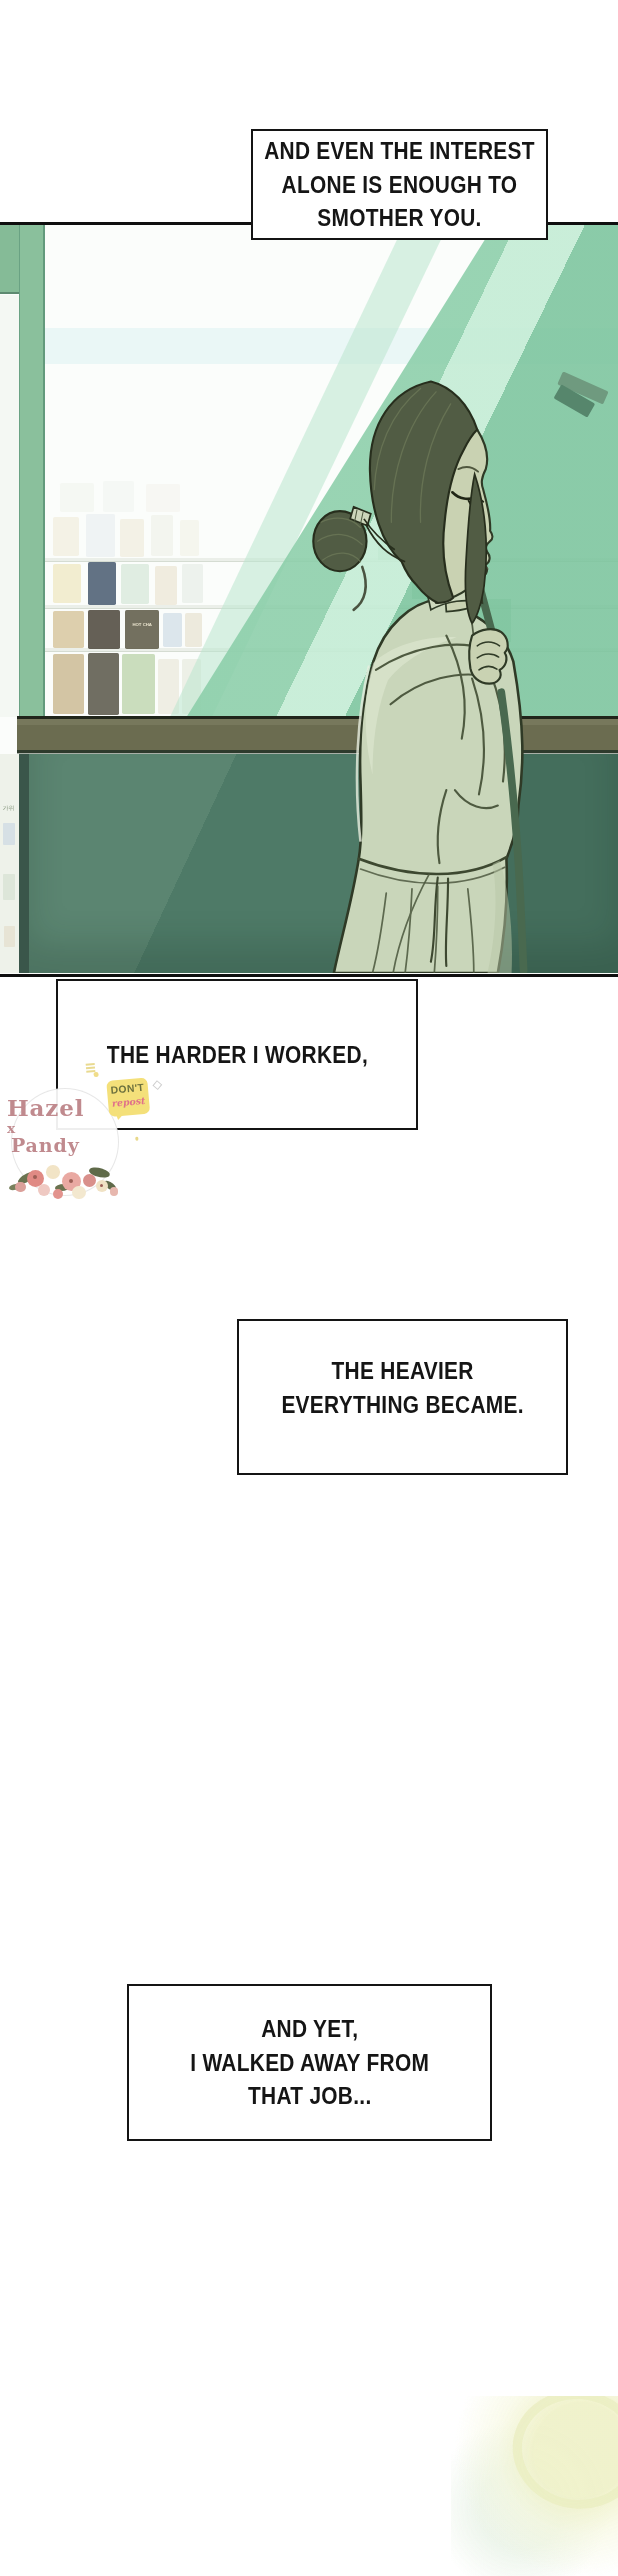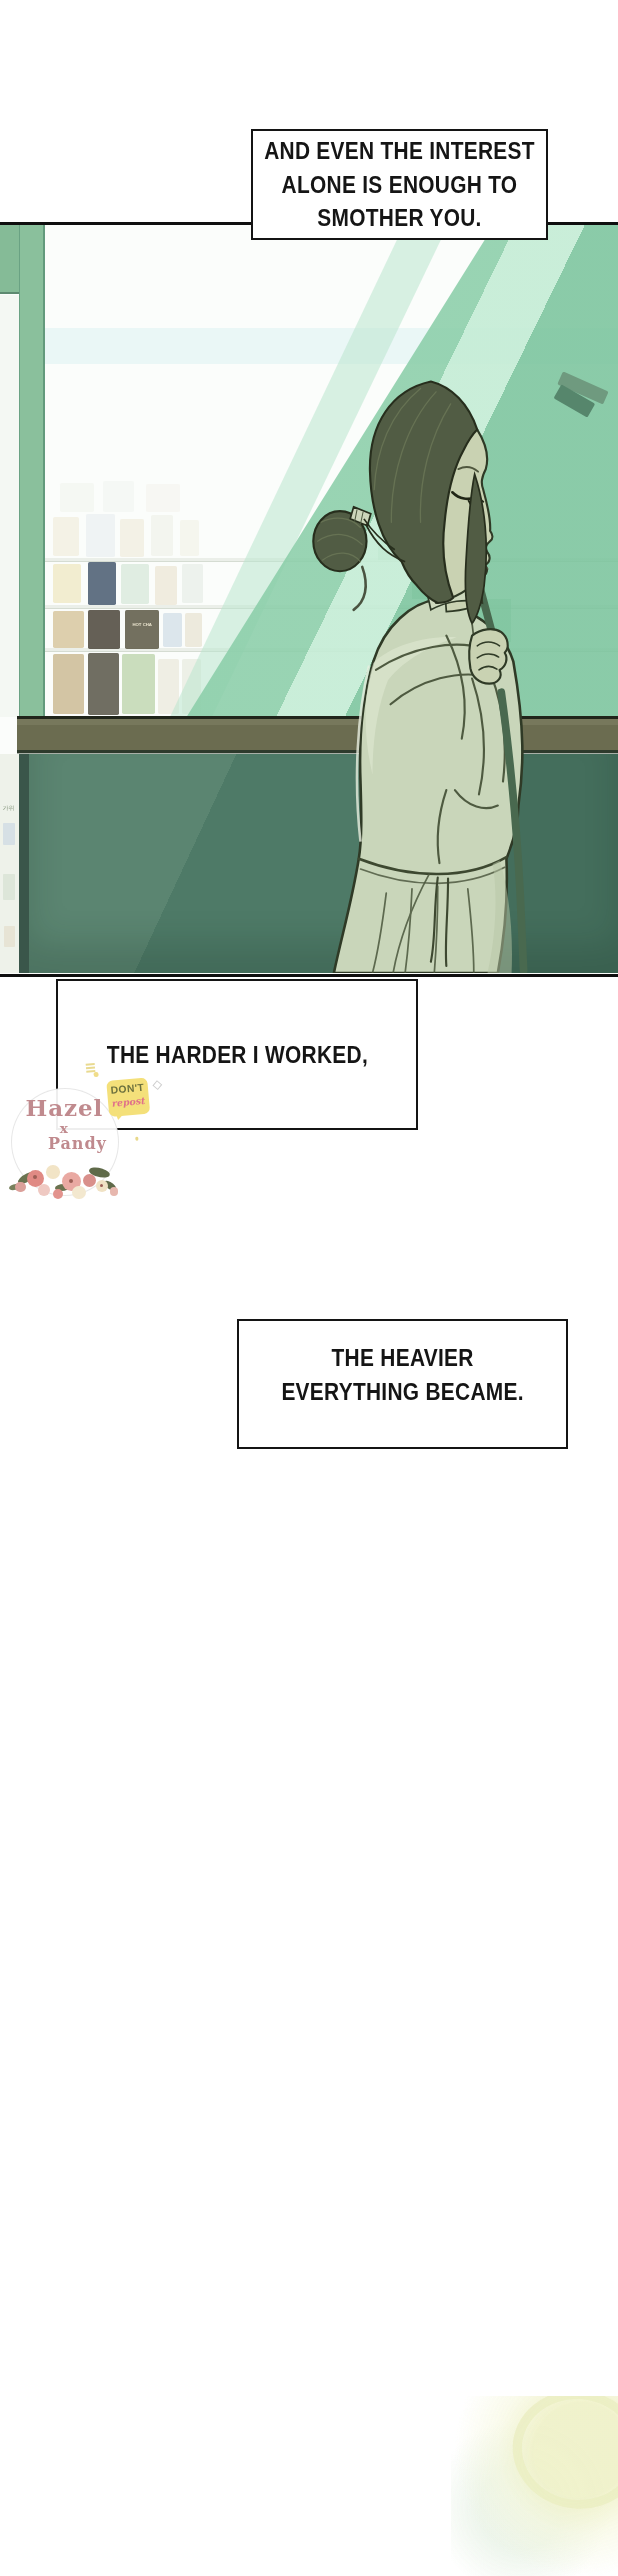--- a/index.html
+++ b/index.html
@@ -8,21 +8,21 @@
 
   
   .nbox{position:absolute;background:#ffffff;border:2.6px solid #141414;
         display:flex;align-items:center;justify-content:center;box-sizing:border-box;z-index:20;}
   .nlines{transform:scale(.95,1.08);}
   .nline{font-weight:700;font-size:22px;line-height:31px;color:#151515;
          text-align:center;letter-spacing:0.3px;white-space:nowrap;}
   .box1{left:69px;top:2.6px;width:270px;height:96px;}
   .box2{left:251px;top:129px;width:297px;height:111px;}
   .box3{left:56px;top:979px;width:362px;height:151px;}
-  .box4{left:237px;top:1319px;width:331px;height:130px;padding-bottom:19px;}
+  .box4{left:237px;top:1319px;width:331px;height:156px;padding-bottom:19px;}
   .box5{left:127px;top:1984px;width:365px;height:157px;}
 
   
   .panel{position:absolute;left:0;top:222px;width:618px;height:755px;box-sizing:border-box;
          border-top:3.4px solid #0f0f0f;border-bottom:3.4px solid #0f0f0f;background:#fbfdfb;
          overflow:hidden;z-index:5;}
   .panel *{position:absolute;}
   .cyan-band{left:0;top:103px;width:618px;height:36px;background:#e3f4f3;opacity:.7;}
   .post-topleft{left:0;top:0;width:19px;height:67px;background:#85bb97;border-bottom:2.6px solid #5d8a70;}
   .glass-left{left:0;top:70px;width:19px;height:422px;background:#f4f8f3;}
@@ -51,25 +51,25 @@
   .under-glass{left:0;top:529px;width:19px;height:219px;background:#eef2ea;}
   .under-glass .krlabel{left:2.6px;top:50px;font-size:6px;color:#87987f;letter-spacing:0;}
   .ug-item{border-radius:0.9px;opacity:.55;}
   .woman{left:309px;top:153px;width:309px;height:595px;}
 
   
   .wm{position:absolute;left:6.9px;top:1072px;width:155px;height:146px;z-index:30;}
   .wm *{position:absolute;}
   .wm-circle{left:4.3px;top:15.5px;width:106px;height:106px;border-radius:50%;
              background:rgba(255,255,255,.93);border:0.9px solid rgba(185,185,185,.35);}
-  .wm-text{width:115px;text-align:center;font-family:"DejaVu Serif",serif;font-weight:700;
+  .wm-text{width:115px;font-family:"DejaVu Serif",serif;font-weight:700;
            color:#c08a8e;letter-spacing:0.9px;}
   .wm-l1{left:0;top:22px;font-size:23px;}
   .wm-l2{left:0;top:48px;font-size:13.7px;}
-  .wm-l3{left:13px;top:62px;font-size:16px;}
+  .wm-l3{left:4px;top:62px;font-size:19px;}
   .flowers{left:0;top:86px;width:129px;height:52px;}
   .fl{border-radius:50%;}
   .lf{border-radius:60% 40% 60% 40%;}
   .badge{left:101px;top:1.7px;width:46px;height:53px;transform:rotate(-5deg);}
   .bubble{left:0;top:5.2px;width:41px;height:36px;background:#f4e07a;border-radius:6px;}
   .bubble:after{content:'';position:absolute;left:3.4px;bottom:-9.4px;width:0;height:0;
                 border:6.9px solid transparent;border-top:10.3px solid #f4e07a;transform:rotate(16deg);}
   .badge-l1{left:0;top:9.4px;width:41px;text-align:center;font-weight:800;font-size:10.3px;
             color:#6d713e;letter-spacing:0.4px;}
   .badge-l2{left:0;top:22px;width:41px;text-align:center;font-family:"DejaVu Serif",serif;
@@ -248,20 +248,27 @@
       </div>
   </div>
 
   <div class="nbox box4">
     <div class="nlines">
       <div class="nline">THE HEAVIER</div>
       <div class="nline">EVERYTHING BECAME.</div>
     </div>
   </div>
 
+  <div class="nbox box5">
+    <div class="nlines">
+      <div class="nline">AND YET,</div>
+      <div class="nline">I WALKED AWAY FROM</div>
+      <div class="nline">THAT JOB...</div>
+    </div>
+  </div>
 
   <div class="wm">
     <div class="wm-circle"></div>
     <div class="wm-text wm-l1">Hazel</div>
     <div class="wm-text wm-l2">x</div>
     <div class="wm-text wm-l3">Pandy</div>
 
     <div class="flowers">
       <div class="lf" style="left:10.3px;top:15.5px;width:19px;height:7.7px;background:#6a7350;transform:rotate(-25deg)"></div>
       <div class="lf" style="left:82px;top:10.3px;width:20.6px;height:8.6px;background:#5f6a49;transform:rotate(18deg)"></div>

